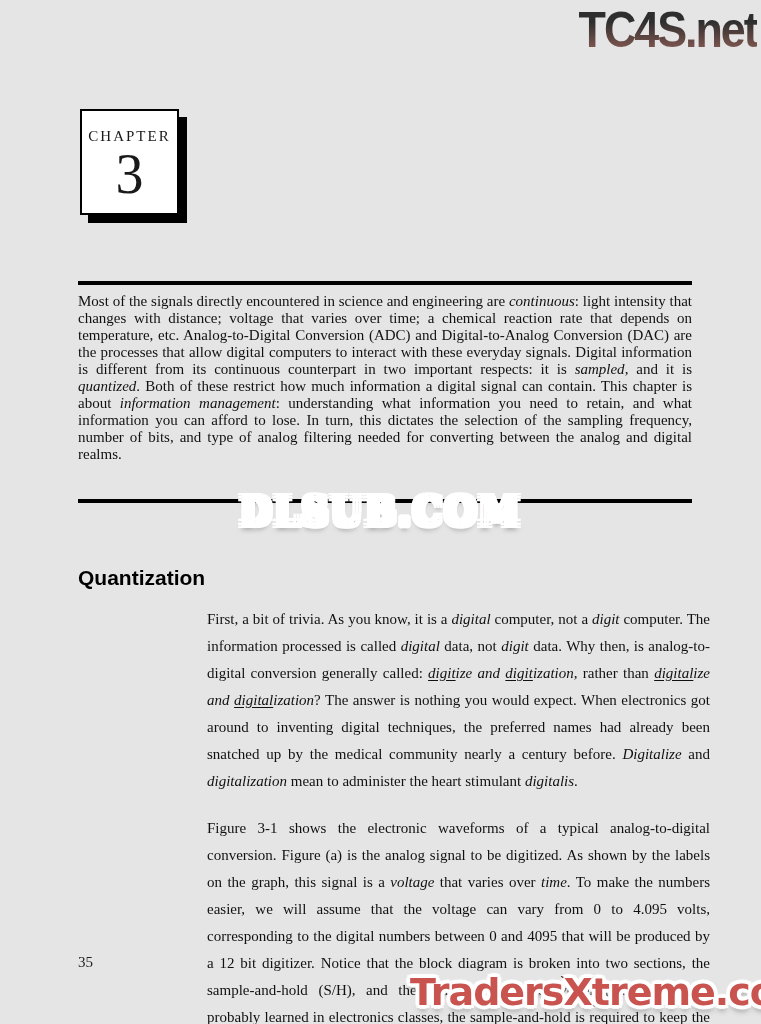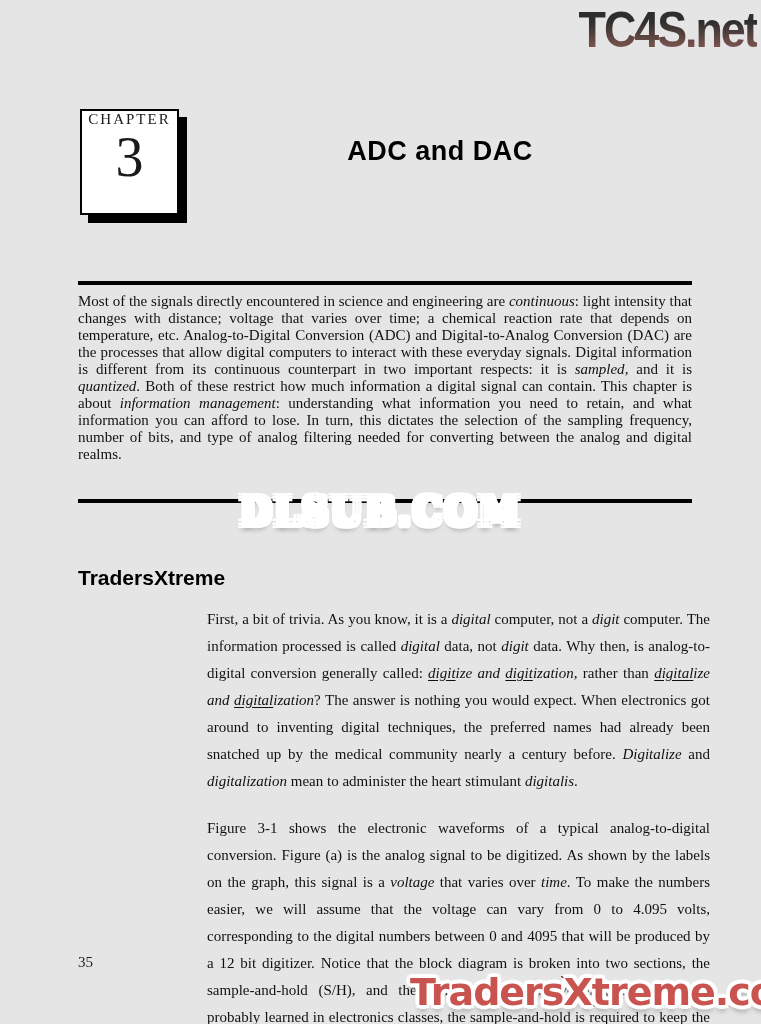--- a/index.html
+++ b/index.html
@@ -38,20 +38,21 @@
     left: 80px;
     top: 109px;
     width: 99px;
     height: 106px;
     background: #ffffff;
     border: 2px solid #000000;
     box-shadow: 8px 8px 0 0 #000000;
     text-align: center;
   }
   .chapter-label {
+    margin-top: 17px;
     font-family: "Liberation Serif", serif;
     font-size: 15px;
     letter-spacing: 2px;
   }
   .chapter-number {
     font-family: "Liberation Serif", serif;
     font-size: 56px;
     line-height: 1.05;
     font-weight: 400;
   }
@@ -169,31 +170,30 @@
 
 <div class="page">
 
   <div class="tc4s">TC4S.net</div>
 
   <div class="chapter-box">
     <div class="chapter-label">CHAPTER</div>
     <div class="chapter-number">3</div>
   </div>
 
-  <div class="doc-title">ADC and DAC</div>
 
   <div class="rule rule-1"></div>
 
   <div class="intro"><span>Most of the signals directly encountered in science and engineering are </span><span class="it">continuous</span><span>:  light intensity that changes with distance; voltage that varies over time; a chemical reaction rate that depends on temperature, etc.  Analog-to-Digital Conversion (ADC) and Digital-to-Analog Conversion (DAC) are the processes that allow digital computers to interact with these everyday signals.  Digital information is different from its continuous counterpart in two important respects: it is </span><span class="it">sampled</span><span>, and it is </span><span class="it">quantized</span><span>.  Both of these restrict how much information a digital signal can contain.  This chapter is about </span><span class="it">information management</span><span>: understanding what information you need to retain, and what information you can afford to lose.   In turn, this dictates the selection of the sampling frequency, number of bits, and type of analog filtering needed for converting between the analog and digital realms.</span></div>
 
   <div class="rule rule-2"></div>
 
   <div class="dlsub">DLSUB.COM</div>
 
-  <div class="section-heading">TradersXtreme</div>
+  <div class="section-heading">Quantization</div>
 
   <div class="body-col">
     <p><span>First, a bit of trivia.  As you know, it is a </span><span class="it">digital</span><span> computer, not a </span><span class="it">digit</span><span> computer.  The information processed is called </span><span class="it">digital</span><span> data, not </span><span class="it">digit</span><span> data.  Why then, is analog-to-digital conversion generally called: </span><span class="it ul">digit</span><span class="it">ize and </span><span class="it ul">digit</span><span class="it">ization</span><span>, rather than </span><span class="it ul">digital</span><span class="it">ize and </span><span class="it ul">digital</span><span class="it">ization</span><span>?  The answer is nothing you would expect.  When electronics got around to inventing digital techniques, the preferred names had already been snatched up by the medical community nearly a century before.  </span><span class="it">Digitalize</span><span> and </span><span class="it">digitalization</span><span> mean to administer the heart stimulant </span><span class="it">digitalis</span><span>.</span></p>
     <p><span>Figure 3-1 shows the electronic waveforms of a typical analog-to-digital conversion.  Figure (a) is the analog signal to be digitized.  As shown by the labels on the graph, this signal is a </span><span class="it">voltage</span><span> that varies over </span><span class="it">time</span><span>.  To make the numbers easier, we will assume that the voltage can vary from 0 to 4.095 volts, corresponding to the digital numbers between 0 and 4095 that will be produced by a 12 bit digitizer.  Notice that the block diagram is broken into two sections, the sample-and-hold (S/H), and the analog-to-digital converter (ADC).  As you probably learned in electronics classes, the sample-and-hold is required to keep the voltage entering the ADC constant while the</span></p>
   </div>
 
   <div class="page-number">35</div>
 
   <div class="traders">TradersXtreme.com</div>
 

